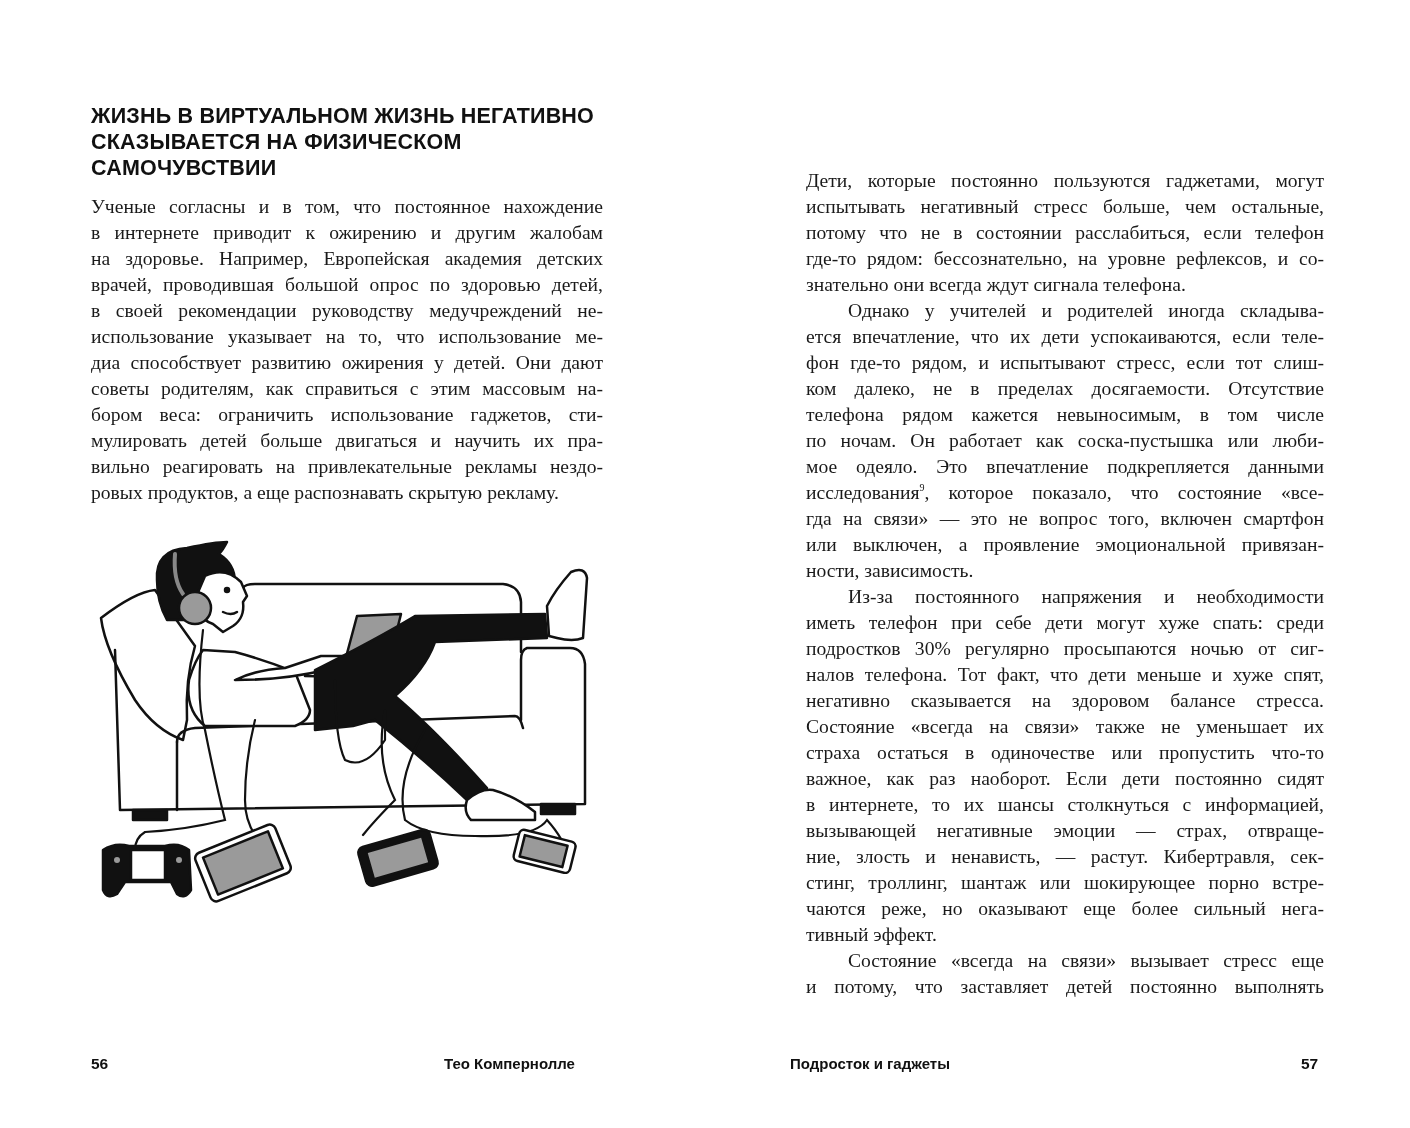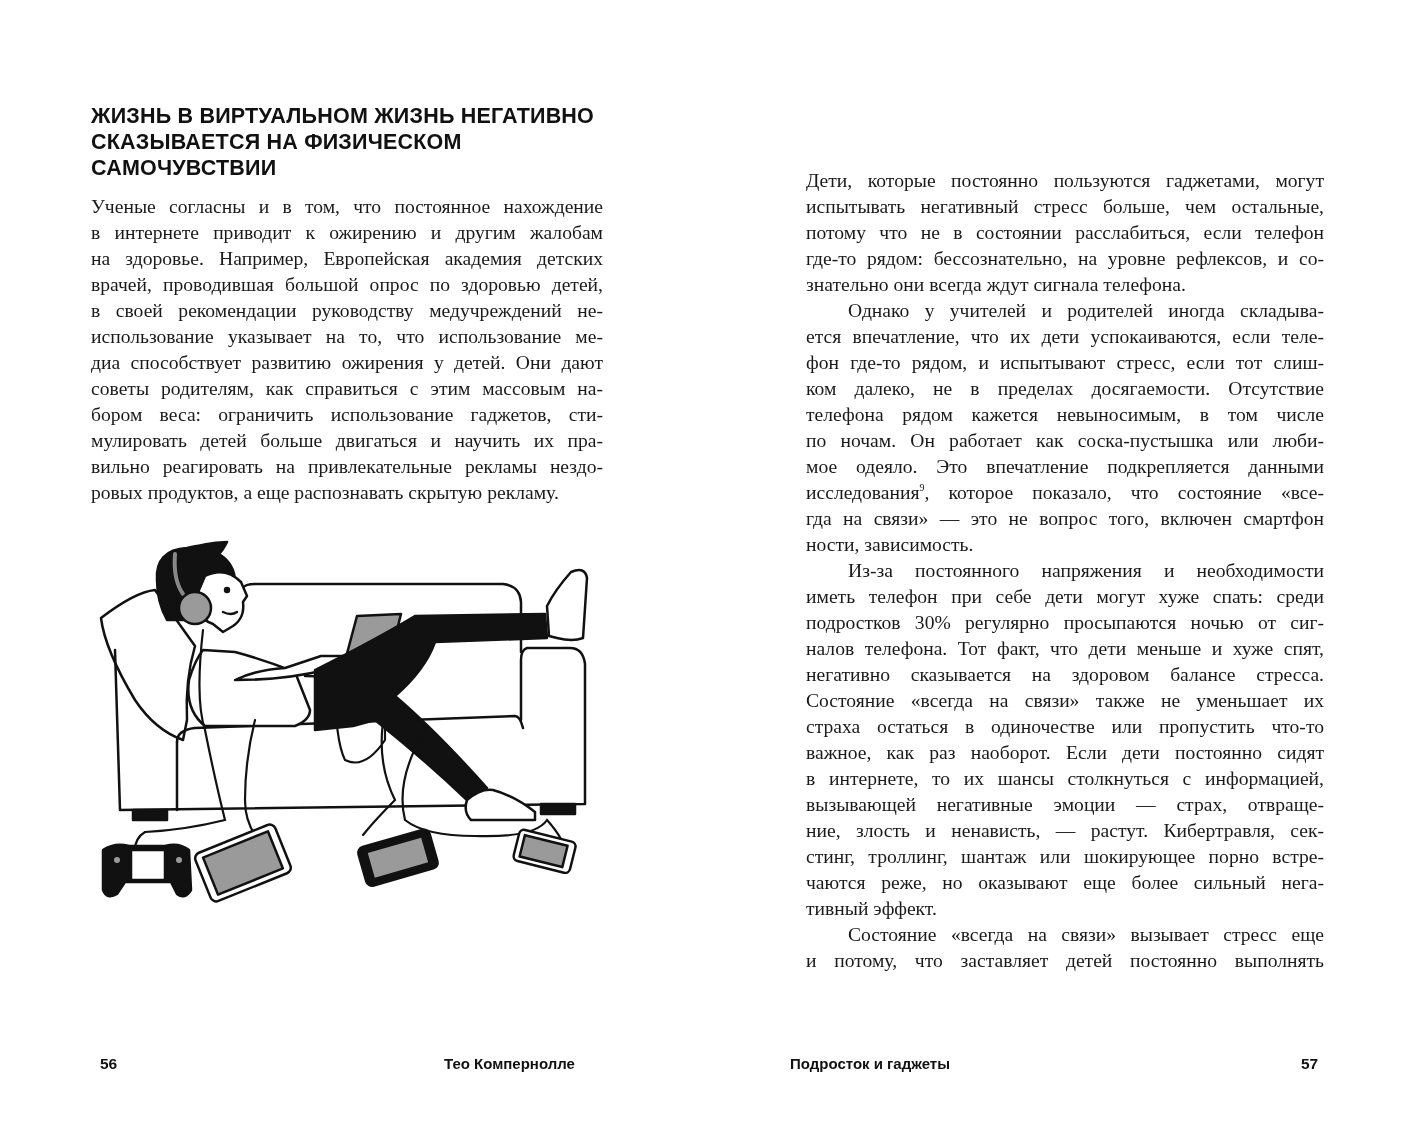--- a/index.html
+++ b/index.html
@@ -40,21 +40,21 @@
     .illustration { position: absolute; left: 95px; top: 520px; width: 500px; height: 390px; }
 
     .footer {
       position: absolute;
       top: 1055px;
       font-family: "Liberation Sans", sans-serif;
       font-size: 15px;
       color: #111;
     }
     .pagenum { font-weight: 700; font-size: 15.5px; }
-    .page-left .pagenum { left: 100px; text-align: center; }
+    .page-left .pagenum { left: 91px; text-align: center; }
     .page-left .running { left: 444px; font-weight: 700; }
     .page-right .running { left: 85px; font-weight: 700; }
     .page-right .pagenum { left: 596px; }
   </style>
 </head>
 <body>
 
 <section class="page page-left">
   <h2 class="heading">
     <span class="line last">ЖИЗНЬ В ВИРТУАЛЬНОМ ЖИЗНЬ НЕГАТИВНО</span>
@@ -159,20 +159,21 @@
       <span class="line last">знательно они всегда ждут сигнала телефона.</span>
       <span class="line indent">Однако у учителей и родителей иногда складыва-</span>
       <span class="line">ется впечатление, что их дети успокаиваются, если теле-</span>
       <span class="line">фон где-то рядом, и испытывают стресс, если тот слиш-</span>
       <span class="line">ком далеко, не в пределах досягаемости. Отсутствие</span>
       <span class="line">телефона рядом кажется невыносимым, в том числе</span>
       <span class="line">по ночам. Он работает как соска-пустышка или люби-</span>
       <span class="line">мое одеяло. Это впечатление подкрепляется данными</span>
       <span class="line"><span>исследования</span><sup>9</sup><span>, которое показало, что состояние «все-</span></span>
       <span class="line">гда на связи» — это не вопрос того, включен смартфон</span>
+      <span class="line">или выключен, а проявление эмоциональной привязан-</span>
       <span class="line last">ности, зависимость.</span>
       <span class="line indent">Из-за постоянного напряжения и необходимости</span>
       <span class="line">иметь телефон при себе дети могут хуже спать: среди</span>
       <span class="line">подростков 30% регулярно просыпаются ночью от сиг-</span>
       <span class="line">налов телефона. Тот факт, что дети меньше и хуже спят,</span>
       <span class="line">негативно сказывается на здоровом балансе стресса.</span>
       <span class="line">Состояние «всегда на связи» также не уменьшает их</span>
       <span class="line">страха остаться в одиночестве или пропустить что-то</span>
       <span class="line">важное, как раз наоборот. Если дети постоянно сидят</span>
       <span class="line">в интернете, то их шансы столкнуться с информацией,</span>

